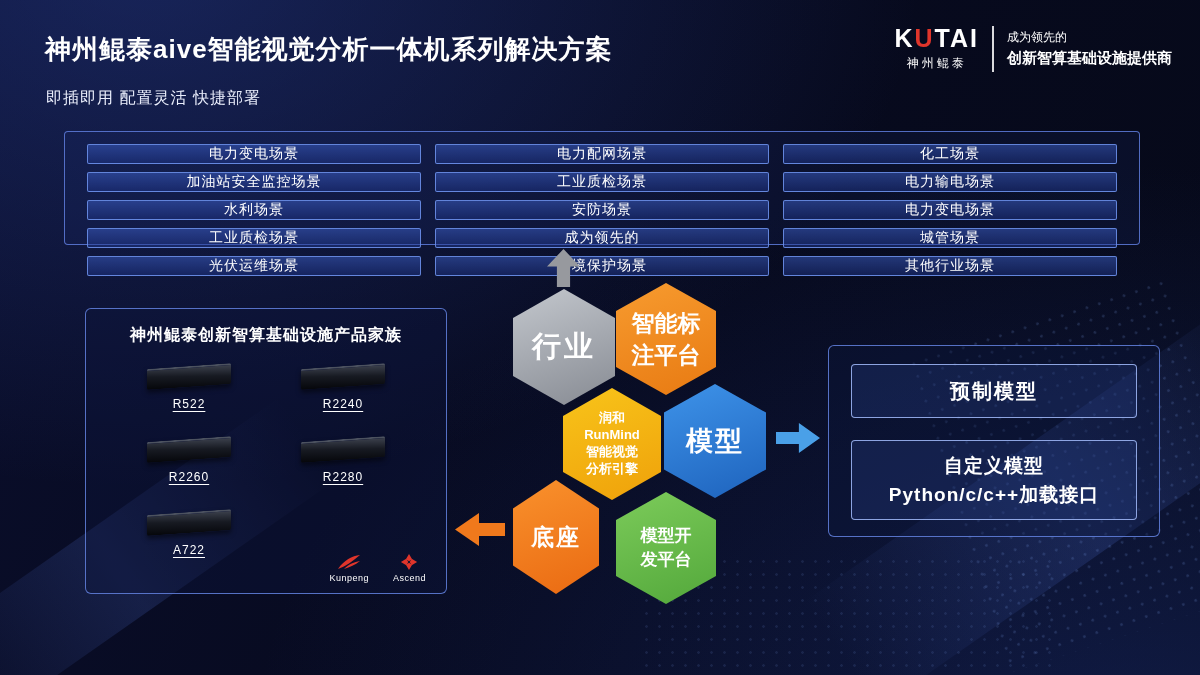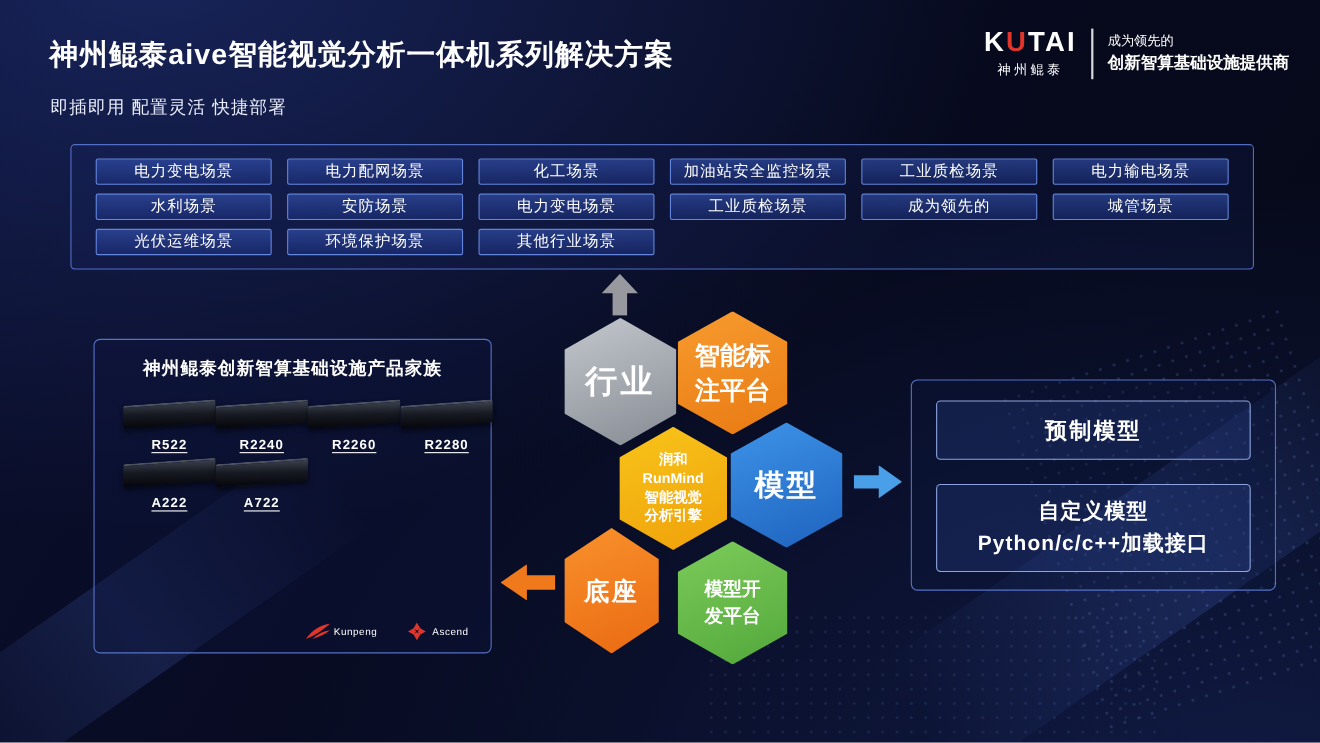--- a/index.html
+++ b/index.html
@@ -38,21 +38,21 @@
   .brand-cn { font-size:12px; letter-spacing:3px; margin-top:4px; }
   .brand-divider { width:2px; height:46px; background:rgba(255,255,255,0.85); }
   .brand-right { line-height:1.45; }
   .tagline1 { font-size:12px; }
   .tagline2 { font-size:15px; font-weight:bold; }
 
   
   .scen-panel { position:absolute; left:64px; top:131px; width:1076px; height:114px;
     border:1px solid rgba(95,125,220,0.85); border-radius:4px;
     background:rgba(25,45,110,0.18); }
-  .scen-grid { display:grid; grid-template-columns:repeat(6,1fr); gap:8px 14px;
+  .scen-grid { display:grid; grid-template-columns:repeat(3,1fr); gap:8px 14px;
     padding:12px 22px; height:100%; }
   .scen { display:flex; align-items:center; justify-content:center;
     font-size:14px; letter-spacing:1px; border-radius:2px;
     background:linear-gradient(180deg, rgba(62,98,205,0.50), rgba(30,52,135,0.50));
     border:1px solid rgba(112,148,238,0.85); }
 
   
   .hex-cluster { position:absolute; left:500px; top:276px; width:340px; height:330px; }
   .hex { position:absolute; display:flex; flex-direction:column; align-items:center;
     justify-content:center; font-weight:bold; text-align:center;
@@ -76,30 +76,30 @@
   .arrow-right { position:absolute; left:776px; top:423px; width:44px; height:30px; background:#4aa0e8;
     clip-path:polygon(0 30%,52% 30%,52% 0,100% 50%,52% 100%,52% 70%,0 70%); }
   .arrow-left { position:absolute; left:455px; top:513px; width:50px; height:33px; background:#f0791c;
     clip-path:polygon(100% 30%,48% 30%,48% 0,0 50%,48% 100%,48% 70%,100% 70%); }
 
   
   .prod-panel { position:absolute; left:85px; top:308px; width:362px; height:286px;
     border:1px solid rgba(100,130,225,0.85); border-radius:6px;
     background:rgba(12,22,60,0.38); }
   .prod-title { text-align:center; margin-top:16px; font-size:16px; font-weight:bold; letter-spacing:1px; }
-  .prod-grid { display:grid; grid-template-columns:repeat(4,1fr); margin:20px 26px 0;
-    row-gap:8px;font-weight:bold; }
+  .prod-grid { display:grid; grid-template-columns:repeat(2,1fr); margin:20px 26px 0;
+    row-gap:28px; }
   .product { display:flex; flex-direction:column; align-items:center; }
   .server { width:84px; height:21px; border-radius:2px;
     background:linear-gradient(183deg,#3b404c 0%,#171a22 45%,#05060a 100%);
     border-top:2px solid #4c525f; transform:skewY(-4deg);
     box-shadow:0 3px 5px rgba(0,0,0,0.5); }
   .plabel { margin-top:10px; font-size:12px; text-decoration:underline; text-underline-offset:3px; letter-spacing:1px; }
   .vendor-logos { position:absolute; right:20px; bottom:10px; display:flex; gap:24px; }
-  .vendor { display:flex; flex-direction:row; align-items:center; gap:2px; }
+  .vendor { display:flex; flex-direction:column; align-items:center; gap:2px; }
   .vendor svg { width:24px; height:18px; }
   .vendor-name { font-size:9px; letter-spacing:0.5px; color:#fff; }
 
   
   .model-panel { position:absolute; left:828px; top:345px; width:332px; height:192px;
     border:1px solid rgba(100,130,225,0.85); border-radius:6px;
     background:rgba(12,22,60,0.35); }
   .inner-box { position:absolute; left:22px; right:22px; border-radius:4px;
     border:1px solid rgba(155,180,242,0.9); background:rgba(70,105,210,0.16);
     display:flex; flex-direction:column; align-items:center; justify-content:center;
@@ -194,24 +194,20 @@
     <div class="product">
       <div class="server"></div>
       <div class="plabel">R2260</div>
     </div>
     <div class="product">
       <div class="server"></div>
       <div class="plabel">R2280</div>
     </div>
     <div class="product">
       <div class="server"></div>
-      <div class="plabel">A222</div>
-    </div>
-    <div class="product">
-      <div class="server"></div>
       <div class="plabel">A722</div>
     </div>
   </div>
   <div class="vendor-logos">
     <div class="vendor">
       <svg viewBox="0 0 24 16">
         <path d="M1 15 C7 6 15 2 23 1 C16 7 9 12 1 15 Z" fill="#e0352b"></path>
         <path d="M7 15 C12 10 17 8 23 7 C18 11 13 13 7 15 Z" fill="#e0352b"></path>
       </svg>
       <span class="vendor-name">Kunpeng</span>

